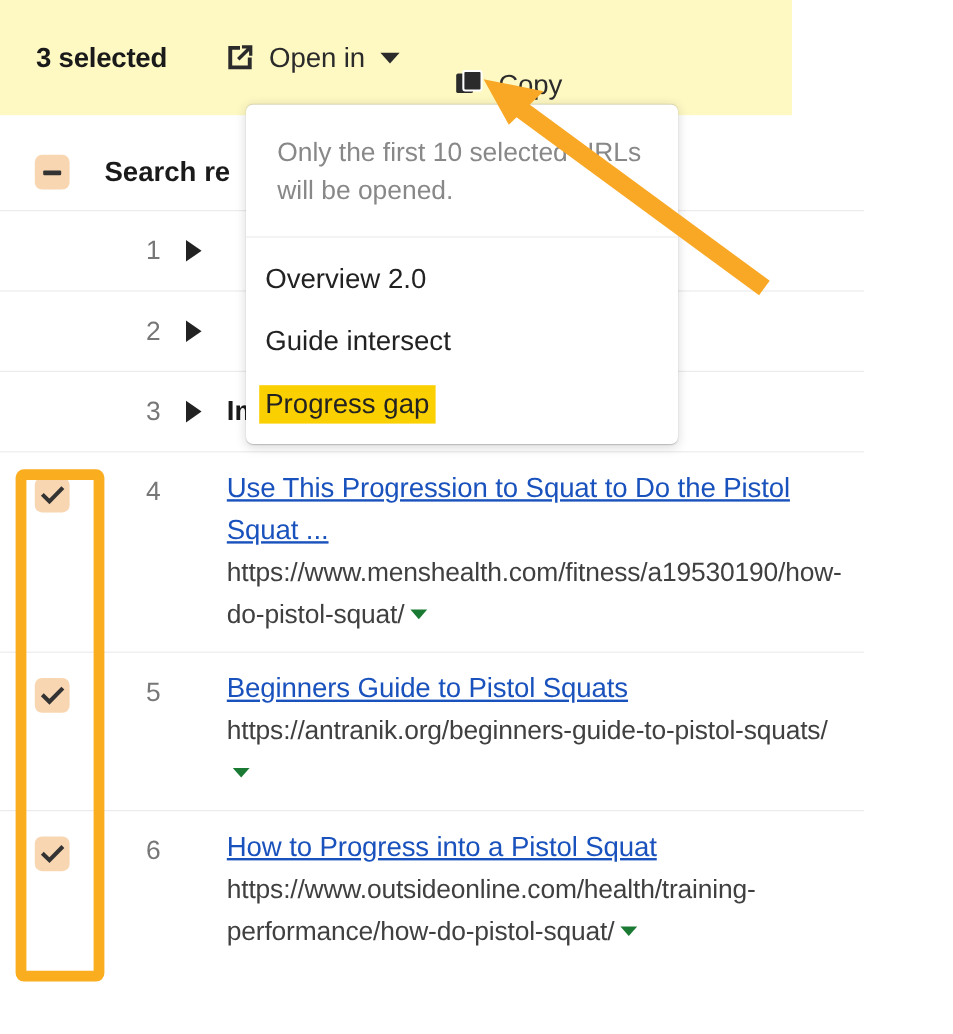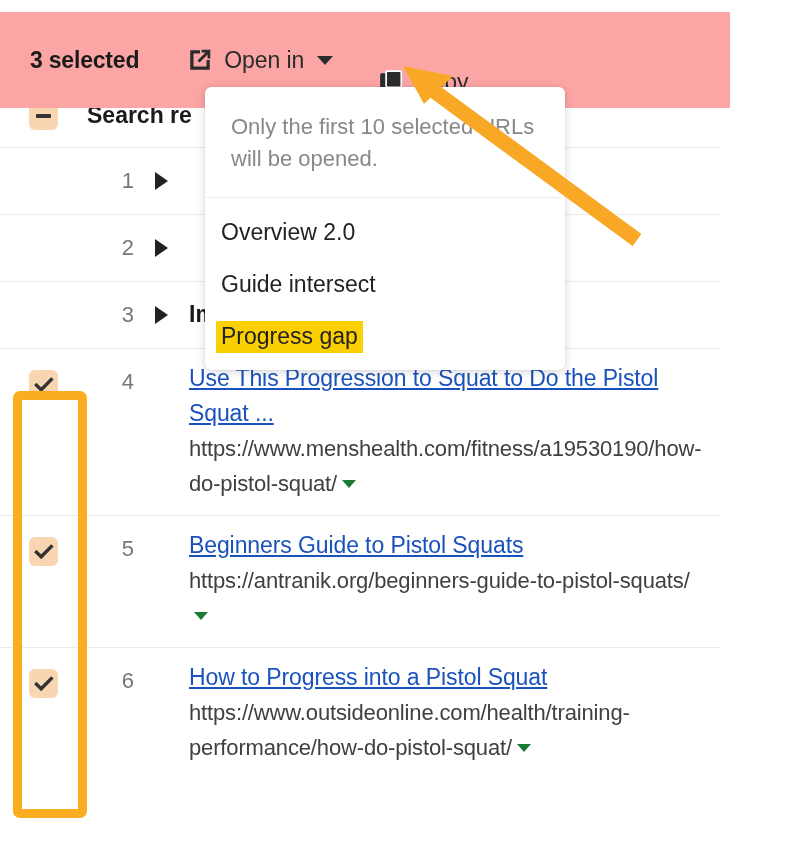--- a/index.html
+++ b/index.html
@@ -12,28 +12,28 @@
     height: 862px;
     position: relative;
     overflow: hidden;
     font-family: "Liberation Sans", sans-serif;
     -webkit-font-smoothing: antialiased;
   }
 
   
   .toolbar {
     position: absolute;
-    left: 0; top: 12px;
-    width: 730px;
+    left: 0; top: 0;
+    width: 660px;
     height: 96px;
     display: flex;
     align-items: center;
     padding-left: 30px;
     box-sizing: border-box;
-    background: #fca5a5;
+    background: #fef9c3;
     z-index: 5;
   }
   .selected-count {
     font-size: 23px;
     font-weight: bold;
     color: #1a1a1a;
     letter-spacing: -0.2px;
     white-space: nowrap;
   }
   .tool-btn {
@@ -56,21 +56,21 @@
     border-left: 8px solid transparent;
     border-right: 8px solid transparent;
     border-top: 9px solid #2b2b2b;
     margin-left: 2px;
   }
 
   
   .table {
     position: absolute;
     left: 0;
-    top: 84px;
+    top: 112px;
     width: 720px;
   }
   .row {
     position: relative;
     display: flex;
     align-items: flex-start;
     border-top: 1px solid #ebebeb;
     box-sizing: border-box;
     background: #fff;
   }

